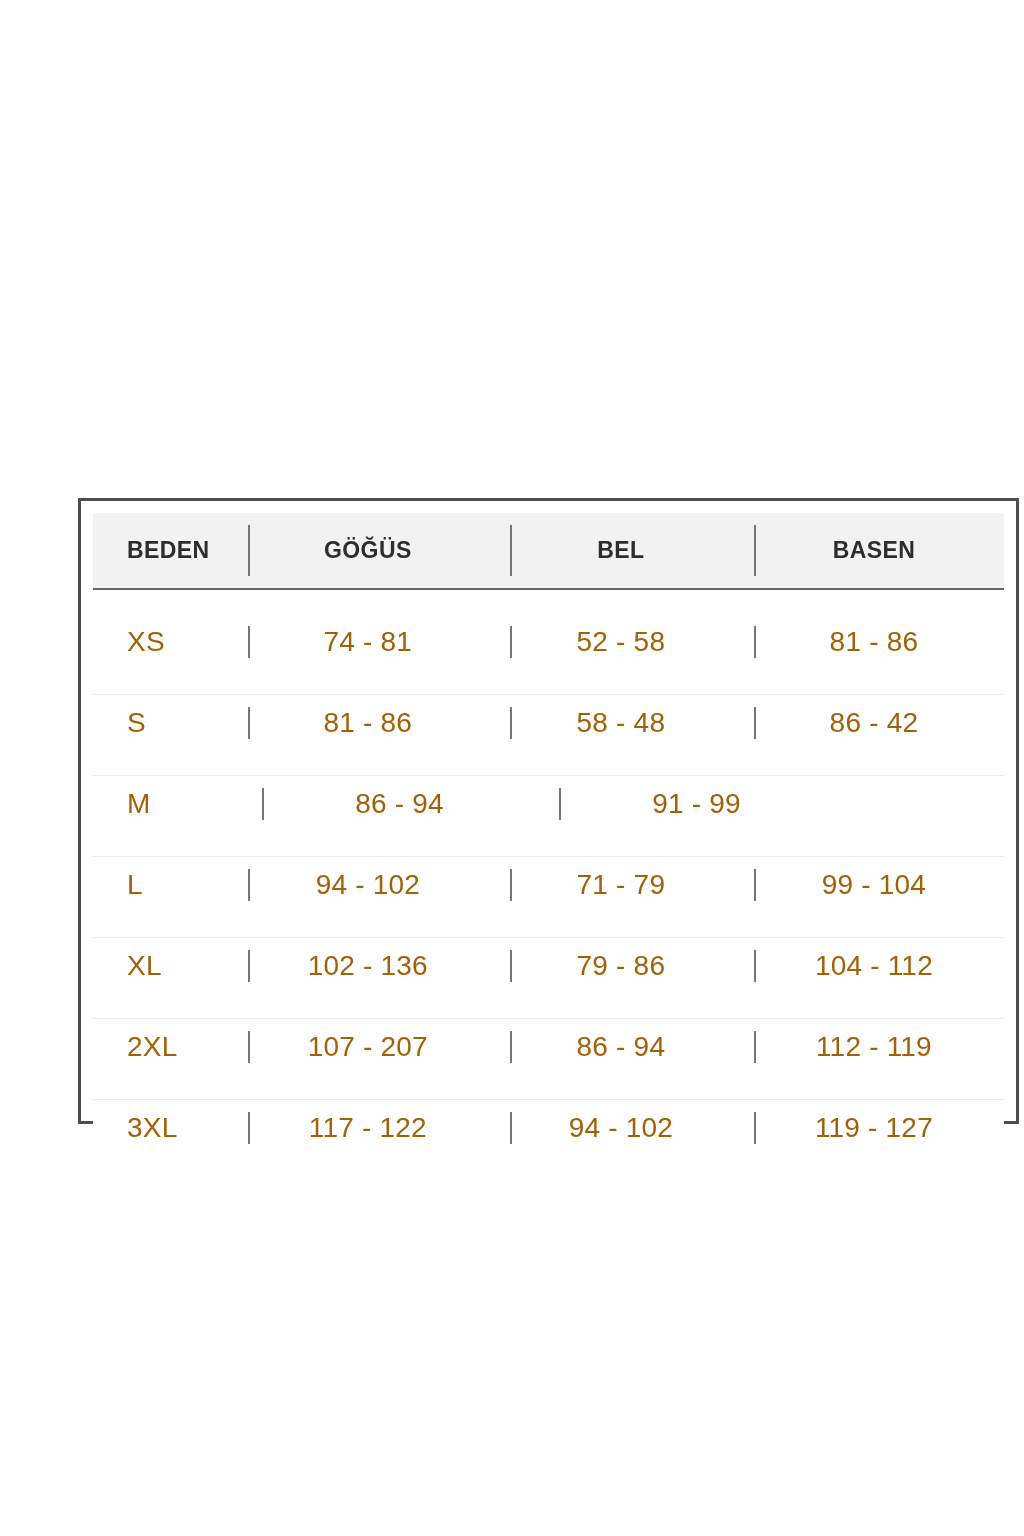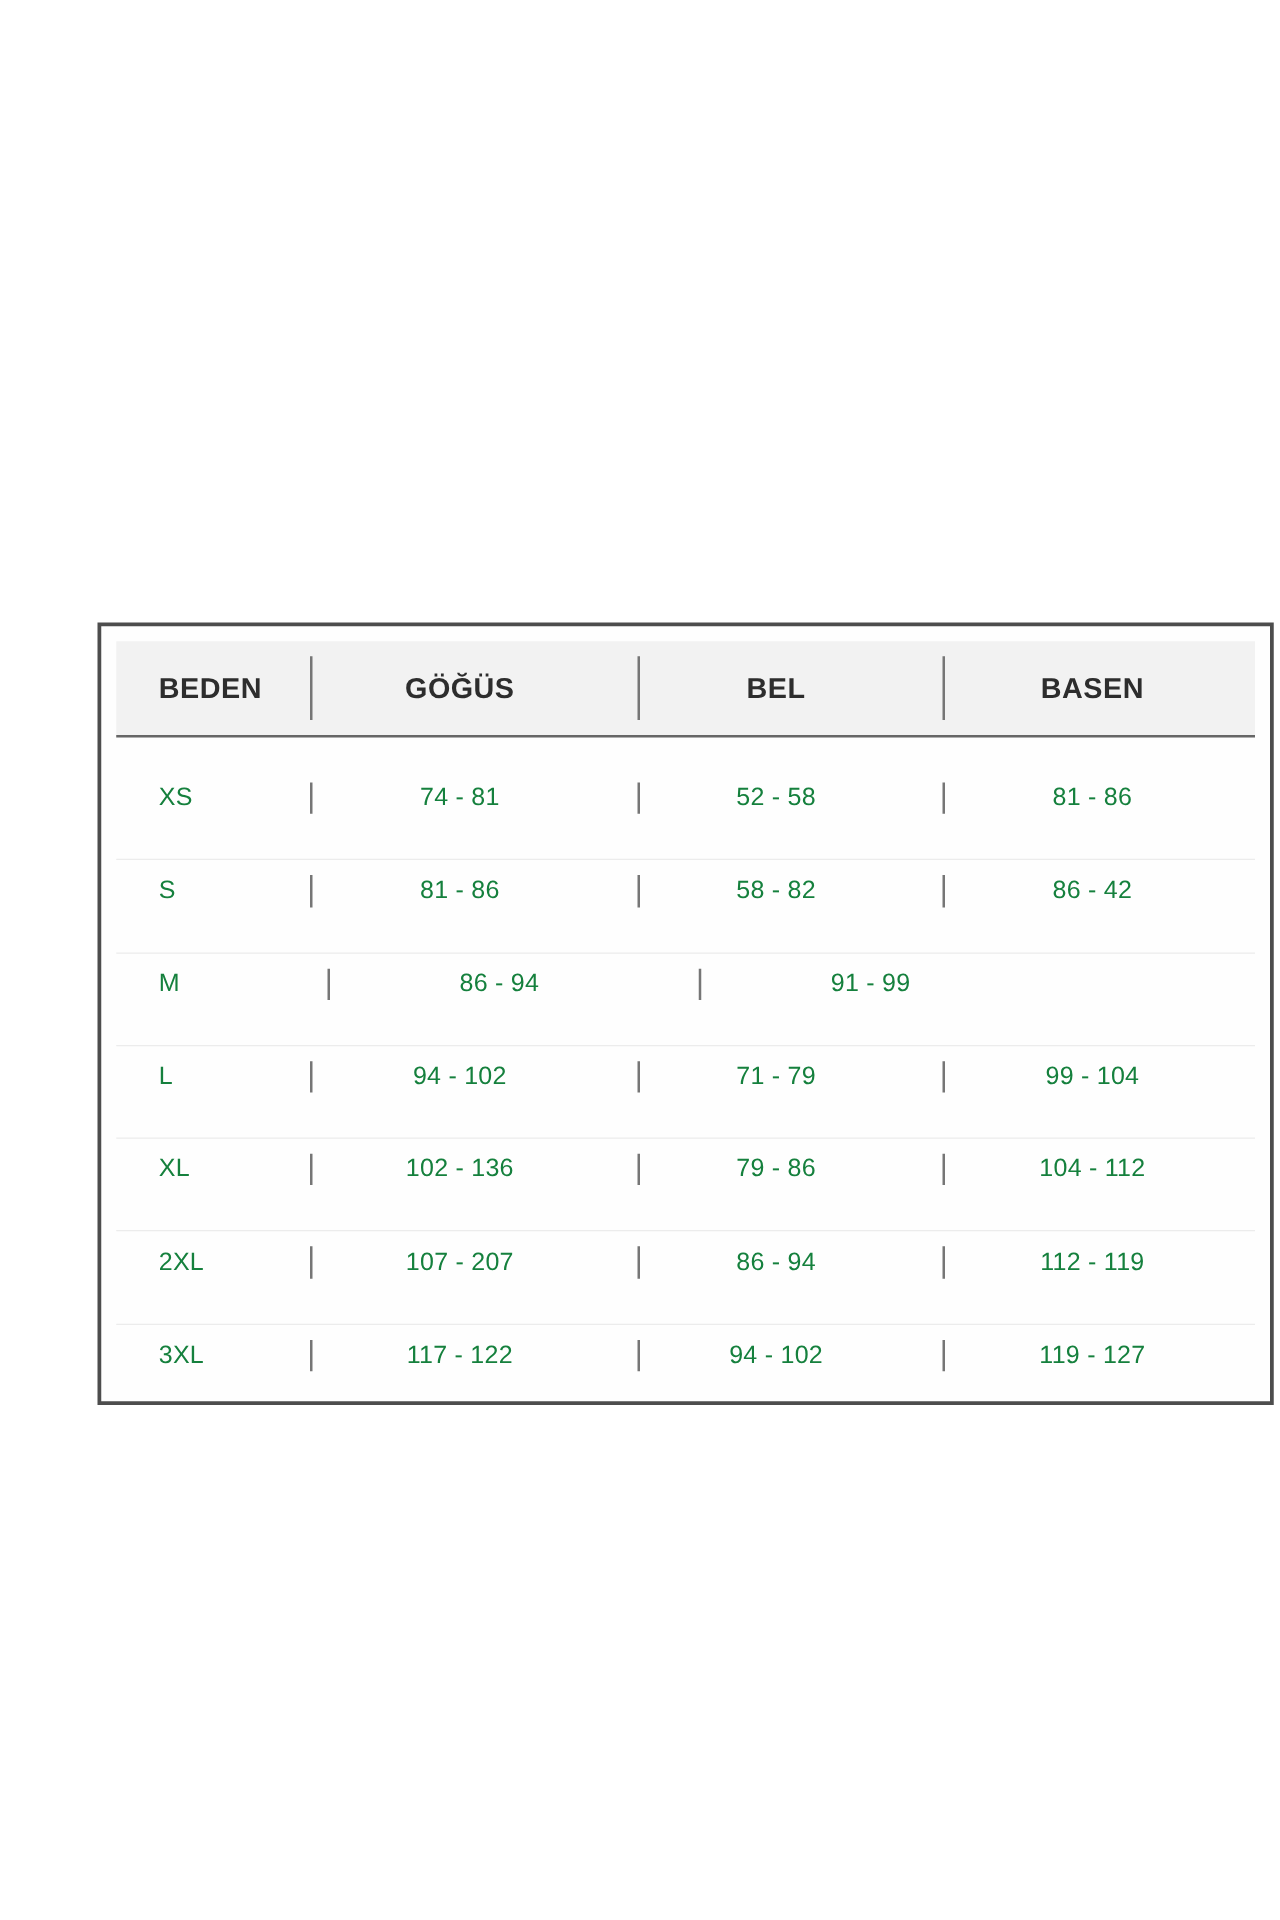--- a/index.html
+++ b/index.html
@@ -30,22 +30,22 @@
     background: #f2f2f2;
     border-bottom: 2px solid #666666;
   }
   .row.body-row + .row.body-row {
     border-top: 1px solid #ececec;
   }
   .cell {
     display: flex;
     align-items: center;
     justify-content: center;
-    font-size: 20px;
-    color: #15803d;
+    font-size: 28px;
+    color: #a16207;
     letter-spacing: 0.2px;
     overflow: hidden;
   }
   .cell.col0 { width: 133px; justify-content: flex-start; padding-left: 22px; }
   .cell.col1 { width: 273px; }
   .cell.col2 { width: 252px; }
   .cell.col3 { width: 273px; }
   .cell + .cell { border-left: 2px solid #767676; }
   .header-row .cell {
     font-weight: bold;
@@ -69,21 +69,21 @@
   <div class="row body-row">
     <div class="cell col0">XS</div>
     <div class="cell col1">74 - 81</div>
     <div class="cell col2">52 - 58</div>
     <div class="cell col3">81 - 86</div>
   </div>
 
   <div class="row body-row">
     <div class="cell col0">S</div>
     <div class="cell col1">81 - 86</div>
-    <div class="cell col2">58 - 82</div>
+    <div class="cell col2">58 - 48</div>
     <div class="cell col3">86 - 42</div>
   </div>
 
   <div class="row body-row">
     <div class="cell col0">M</div>
     <div class="cell col1">86 - 94</div>
     <div class="cell col3">91 - 99</div>
   </div>
 
   <div class="row body-row">

